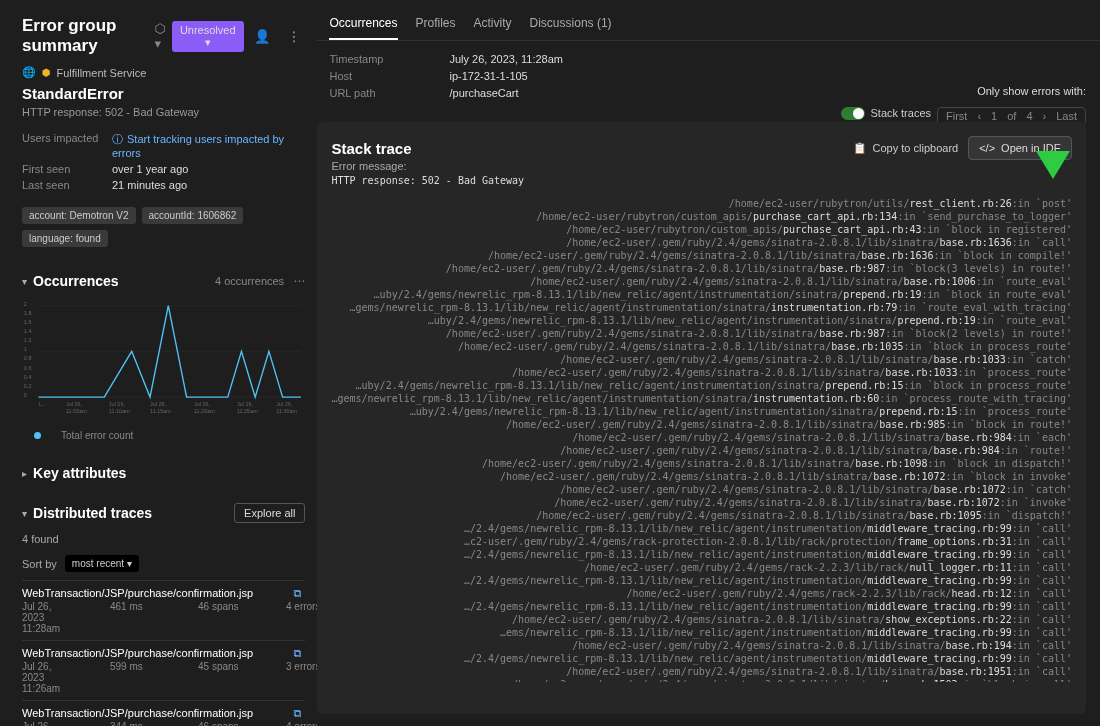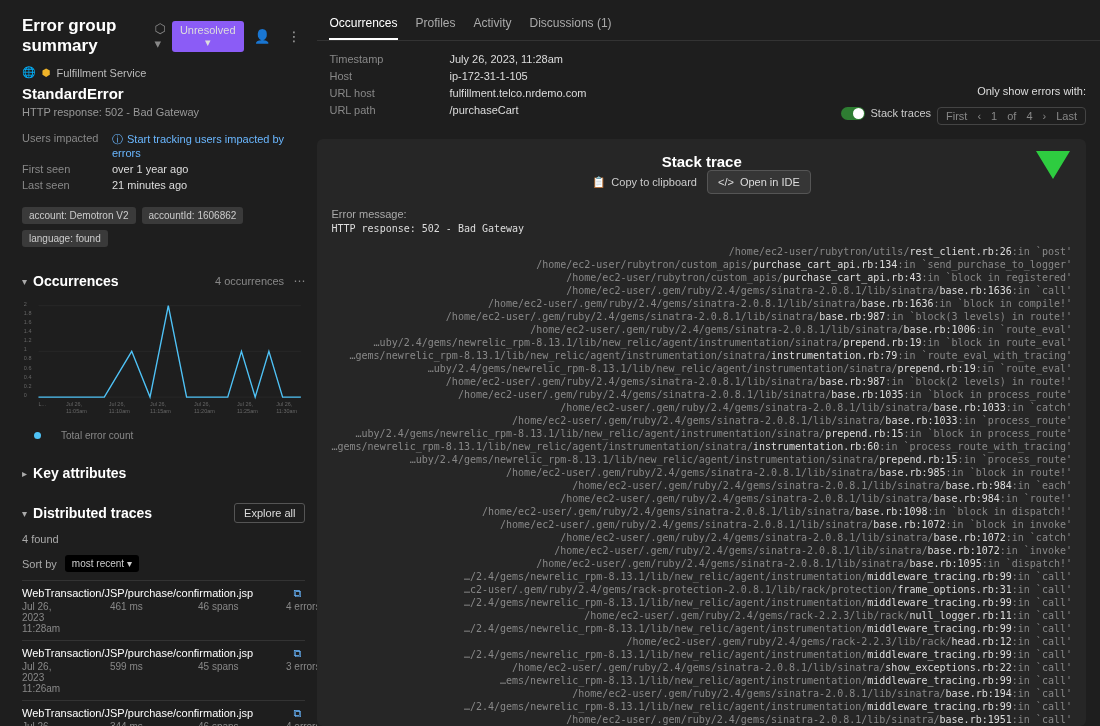--- a/index.html
+++ b/index.html
@@ -194,22 +194,21 @@
   border-radius: 6px;
   padding: 14px;
   height: 592px;
   overflow: hidden;
   position: relative;
 }
 .stack-header {
   display:flex;
   justify-content: space-between;
   align-items: center;
-  margin-bottom: 14px;
-  flex-direction: column;
+  margin-bottom: 0;
 }
 .stack-title { font-size: 15px; font-weight: 600; color:#fff;}
 .stack-actions { display:flex; gap:10px; align-items:center;}
 .copy-btn { display:flex; gap:5px; align-items:center; color:#ccc; font-size:11px; cursor:pointer;}
 .ide-btn {
   background:#363636;
   border: 1px solid #555;
   color: #ddd;
   border-radius: 4px;
   padding: 5px 10px;
@@ -394,24 +393,20 @@
     <div class="detail-area">
       <div class="detail-kv">
           <span class="dk-label">Timestamp</span>
           <span class="dk-value">July 26, 2023, 11:28am</span>
         </div>
       <div class="detail-kv">
           <span class="dk-label">Host</span>
           <span class="dk-value">ip-172-31-1-105</span>
         </div>
       <div class="detail-kv">
-          <span class="dk-label">URL host</span>
-          <span class="dk-value">fulfillment.telco.nrdemo.com</span>
-        </div>
-      <div class="detail-kv">
           <span class="dk-label">URL path</span>
           <span class="dk-value">/purchaseCart</span>
         </div>
     </div>
     <div class="detail-right">
       <div class="only-show">Only show errors with:</div>
       <div class="toggle-row">
         <div class="toggle"></div>
         <span>Stack traces</span>
         <div class="pager">

